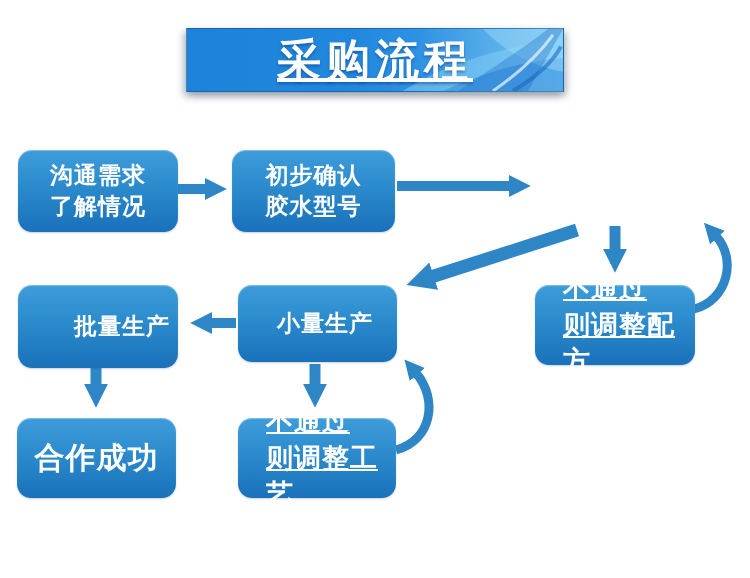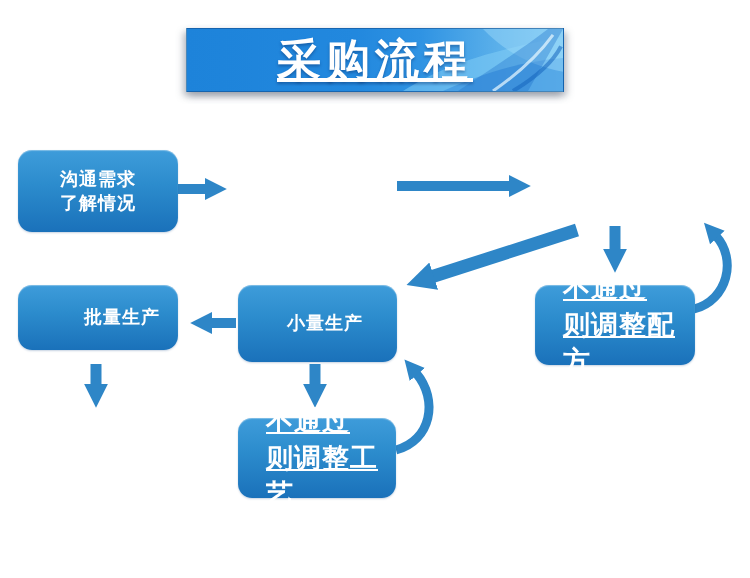--- a/index.html
+++ b/index.html
@@ -30,30 +30,30 @@
   
   .node{
     position:absolute;z-index:2;border-radius:14px;box-sizing:border-box;
     background:linear-gradient(180deg,#3e9cda 0%,#2c8ccd 42%,#1a71ba 100%);
     box-shadow:inset 0 1px 1px rgba(255,255,255,.35),0 1px 2px rgba(30,80,140,.25);
     color:#ffffff;
     display:flex;align-items:center;justify-content:center;
     text-align:center;
   }
   .node .node-label{
-    white-space:pre-line;font-size:18px;font-weight:600;line-height:1.36;
+    white-space:pre-line;font-size:23px;font-weight:600;line-height:1.36;
     letter-spacing:1px;
   }
   .node.left-align{justify-content:flex-end;padding-left:28px;text-align:left;text-decoration:underline;}
   .node.left-align .node-label{font-size:27px;}
   .n-communicate{left:18px;top:150px;width:160px;height:82px;}
   .n-confirm{left:232px;top:150px;width:163px;height:82px;}
   .n-sample{left:535px;top:152px;width:160px;height:74px;}
   .n-sample .node-label{font-size:30px;}
-  .n-batch{left:18px;top:285px;width:160px;height:65px;padding-left:48px;}
+  .n-batch{left:18px;top:285px;width:160px;height:83px;padding-left:48px;}
   .n-small{left:238px;top:285px;width:159px;height:77px;padding-left:15px;}
   .n-formula{left:535px;top:285px;width:160px;height:80px;}
   .n-success{left:17px;top:418px;width:159px;height:80px;}
   .n-success .node-label{font-size:30px;}
   .n-process{left:238px;top:418px;width:158px;height:80px;}
 </style>
 </head>
 <body>
 
 <div class="canvas">
@@ -84,28 +84,35 @@
     <path d="M236,323 L210,323" stroke="#2e86c7" stroke-width="10" fill="none" marker-end="url(#ah)"></path>
     <path d="M96,364 L96,386" stroke="#2e86c7" stroke-width="11" fill="none" marker-end="url(#ah)"></path>
     <path d="M315,364 L315,386" stroke="#2e86c7" stroke-width="11" fill="none" marker-end="url(#ah)"></path>
     <path d="M396,450 C431,441 439,400 416,373" stroke="#2e86c7" stroke-width="9" fill="none" marker-end="url(#ah)"></path>
   </svg>
 
   <div class="node n-communicate">
     <span class="node-label">沟通需求
 了解情况</span>
   </div>
+  <div class="node n-confirm">
+    <span class="node-label">初步确认
+胶水型号</span>
+  </div>
   <div class="node n-batch">
     <span class="node-label">批量生产</span>
   </div>
   <div class="node n-small">
     <span class="node-label">小量生产</span>
   </div>
   <div class="node n-formula left-align">
     <span class="node-label">不通过
 则调整配方</span>
   </div>
+  <div class="node n-success">
+    <span class="node-label">合作成功</span>
+  </div>
   <div class="node n-process left-align">
     <span class="node-label">不通过
 则调整工艺</span>
   </div>
 
 </div>
 
 </body></html>

